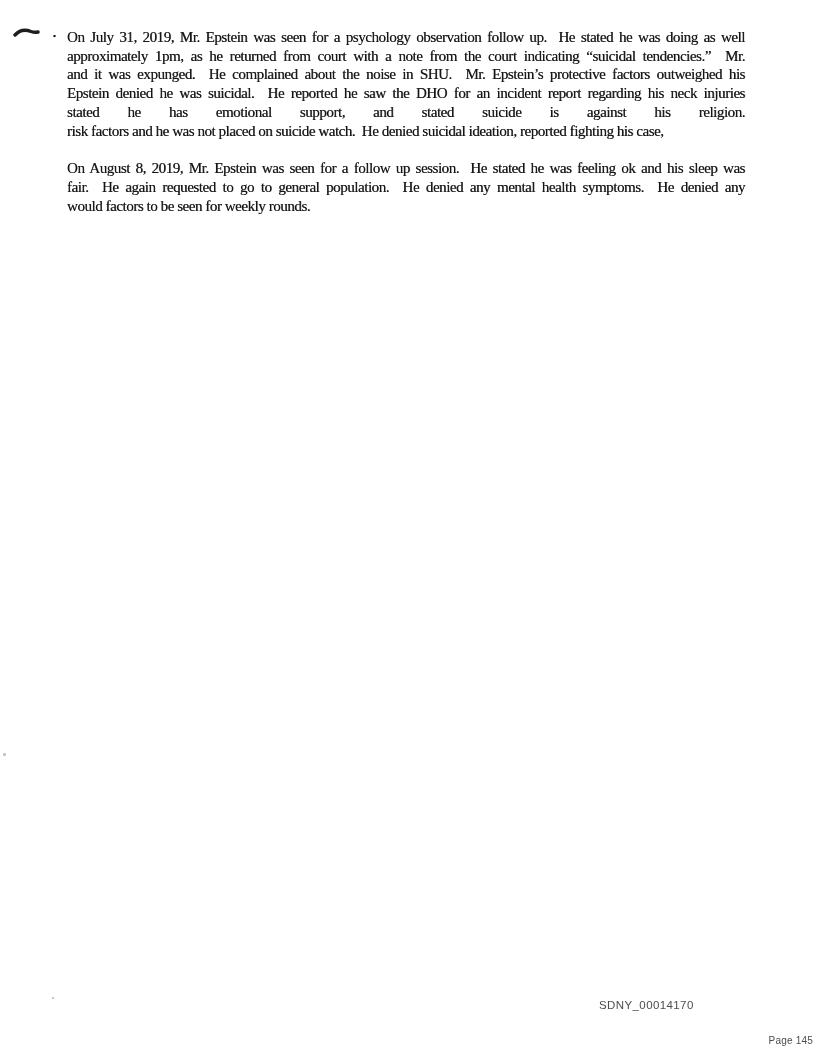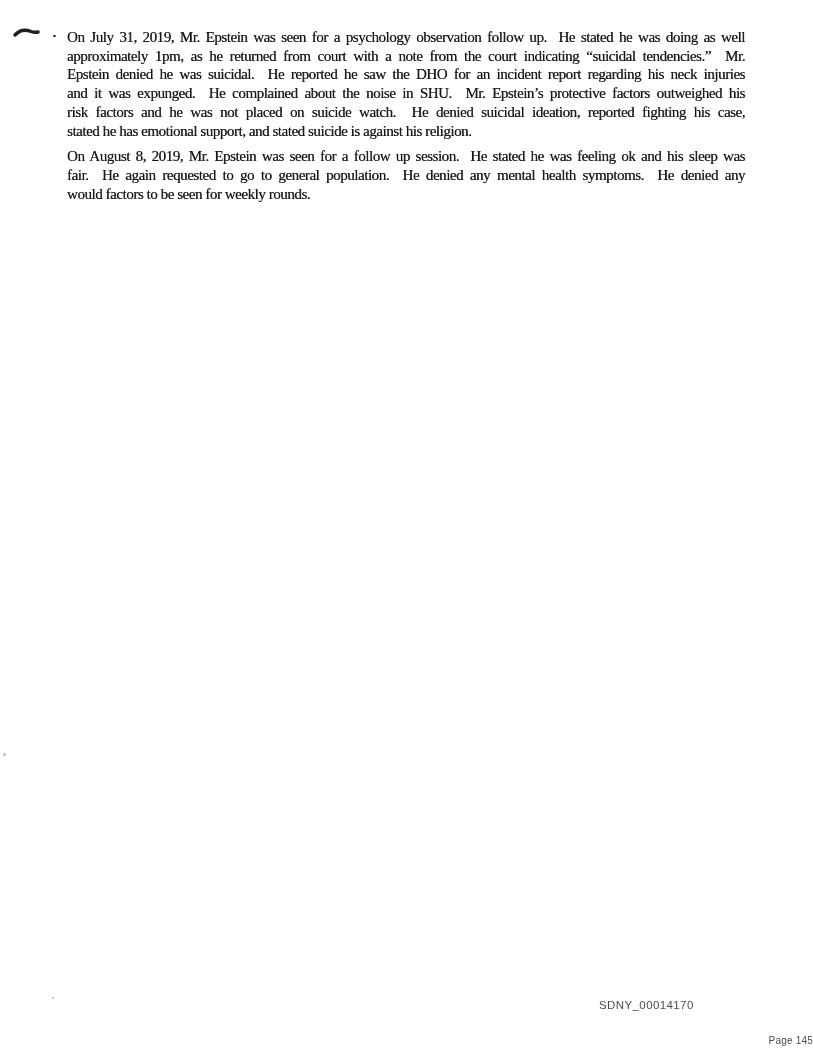--- a/index.html
+++ b/index.html
@@ -16,21 +16,21 @@
     left: 67px;
     top: 28px;
     width: 678px;
     color: #161616;
     font-size: 15px;
     line-height: 18.7px;
     letter-spacing: -0.45px;
     text-shadow: 0.35px 0.25px 0 rgba(22,22,22,0.65);
   }
   .para { position: relative; }
-  .para + .para { margin-top: 7px; }
+  .para + .para { margin-top: 19px; }
   .para .line {
     white-space: pre;
     text-align: justify;
     text-align-last: justify;
   }
   .para .line:last-child { text-align-last: left; }
   .bullet-marker {
     position: absolute;
     left: -14px;
     top: 4px;
@@ -79,24 +79,24 @@
     <path d="M2 10 C 7 4.5, 12 4, 18 6.5 C 21 7.5, 23 7.5, 25 7" fill="none" stroke="#1e1e1e" stroke-width="3.4" stroke-linecap="round"></path>
   </svg>
 
   <div class="content">
 
     <div class="para">
       <span class="bullet-marker">•</span>
       <div>
           <div class="line">On July 31, 2019, Mr. Epstein was seen for a psychology observation follow up.  He stated he was doing as well</div>
           <div class="line">approximately 1pm, as he returned from court with a note from the court indicating “suicidal tendencies.”  Mr.</div>
+          <div class="line">and it was expunged.  He complained about the noise in SHU.  Mr. Epstein’s protective factors outweighed his</div>
           <div class="line">Epstein denied he was suicidal.  He reported he saw the DHO for an incident report regarding his neck injuries</div>
-          <div class="line">and it was expunged.  He complained about the noise in SHU.  Mr. Epstein’s protective factors outweighed his</div>
+          <div class="line">stated he has emotional support, and stated suicide is against his religion.</div>
           <div class="line">risk factors and he was not placed on suicide watch.  He denied suicidal ideation, reported fighting his case,</div>
-          <div class="line">stated he has emotional support, and stated suicide is against his religion.</div>
         </div>
     </div>
 
     <div class="para">
       <div>
           <div class="line">On August 8, 2019, Mr. Epstein was seen for a follow up session.  He stated he was feeling ok and his sleep was</div>
           <div class="line">fair.  He again requested to go to general population.  He denied any mental health symptoms.  He denied any</div>
           <div class="line">would factors to be seen for weekly rounds.</div>
         </div>
     </div>

